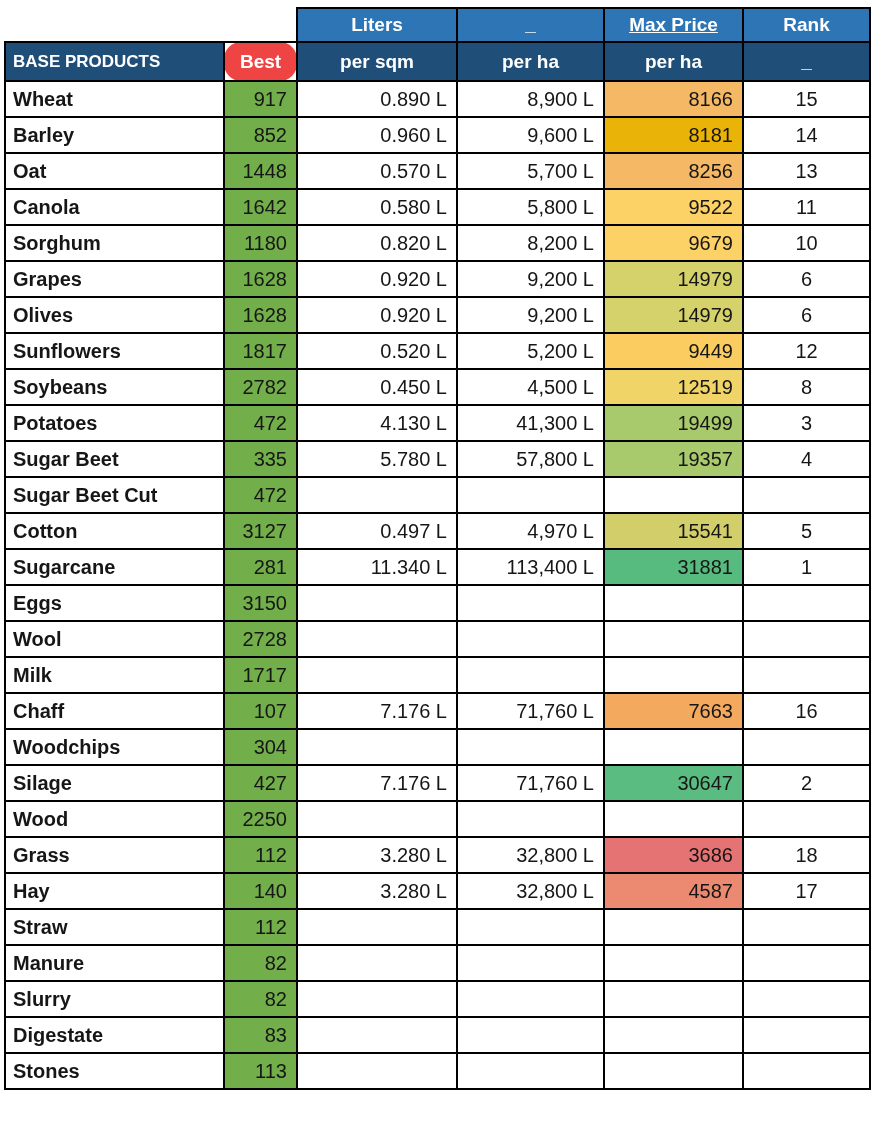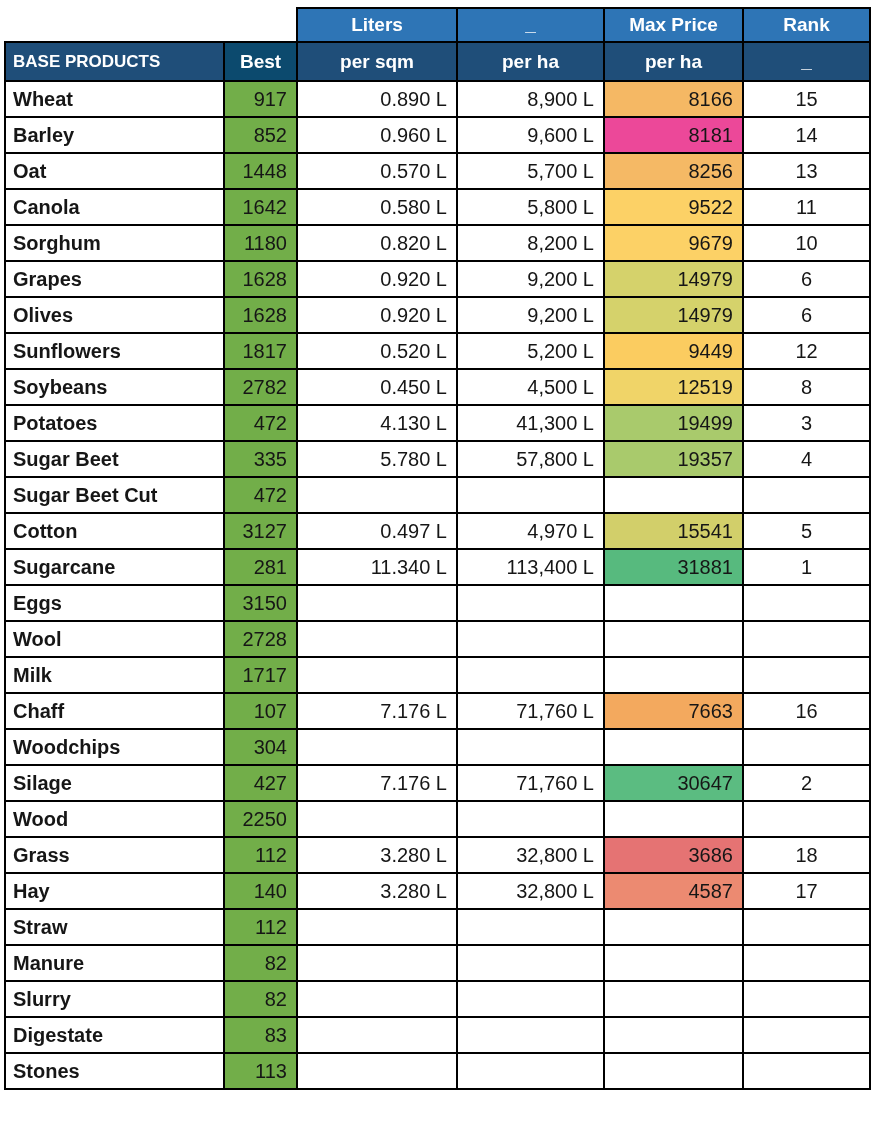--- a/index.html
+++ b/index.html
@@ -80,47 +80,47 @@
     <col class="c-sqm">
     <col class="c-ha">
     <col class="c-max">
     <col class="c-rank">
   </colgroup>
   <thead>
     <tr class="hr-top">
       <th class="blank" colspan="2"></th>
       <th class="hdr-blue" style="background: rgb(46, 117, 182);">Liters</th>
       <th class="hdr-blue" style="background: rgb(46, 117, 182);">_</th>
-      <th class="hdr-blue" style="background: rgb(46, 117, 182);">Max Price</th>
+      <th class="hdr-blue" style="background: rgb(46, 117, 182); text-decoration: underline;">Max Price</th>
       <th class="hdr-blue" style="background: rgb(46, 117, 182);">Rank</th>
     </tr>
     <tr class="hr-sub">
       <th class="hdr-navy hdr-left" style="background: rgb(31, 78, 121);">BASE PRODUCTS</th>
-      <th class="hdr-navy" style="background: #0c4a6e;">Best</th>
+      <th class="hdr-navy" style="background: #ef4444; border-radius: 17px;">Best</th>
       <th class="hdr-navy" style="background: rgb(31, 78, 121);">per sqm</th>
       <th class="hdr-navy" style="background: rgb(31, 78, 121);">per ha</th>
       <th class="hdr-navy" style="background: rgb(31, 78, 121);">per ha</th>
       <th class="hdr-navy" style="background: rgb(31, 78, 121);">_</th>
     </tr>
   </thead>
   <tbody id="table-body">
       <tr>
         <td class="product">Wheat</td>
         <td class="num" style="background: rgb(114, 174, 73);">917</td>
         <td class="num">0.890 L</td>
         <td class="num">8,900 L</td>
         <td class="num" style="background: rgb(245, 184, 100);">8166</td>
         <td class="rank">15</td>
       </tr>
       <tr>
         <td class="product">Barley</td>
         <td class="num" style="background: rgb(114, 174, 73);">852</td>
         <td class="num">0.960 L</td>
         <td class="num">9,600 L</td>
-        <td class="num" style="background: #ec4899; padding-left: 32px;">8181</td>
+        <td class="num" style="background: #eab308; padding-left: 32px;">8181</td>
         <td class="rank">14</td>
       </tr>
       <tr>
         <td class="product">Oat</td>
         <td class="num" style="background: rgb(114, 174, 73);">1448</td>
         <td class="num">0.570 L</td>
         <td class="num">5,700 L</td>
         <td class="num" style="background: rgb(245, 185, 101);">8256</td>
         <td class="rank">13</td>
       </tr>

